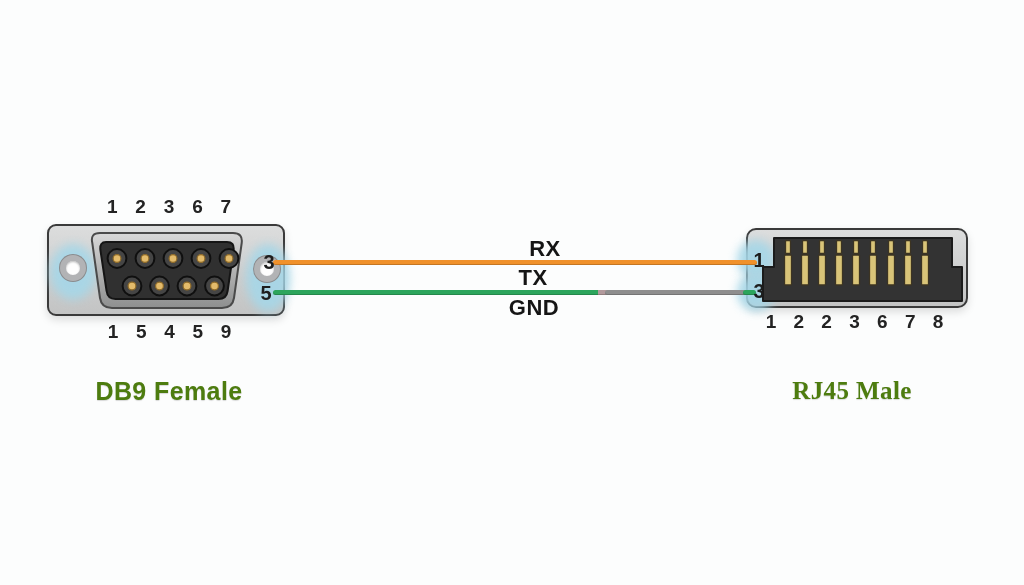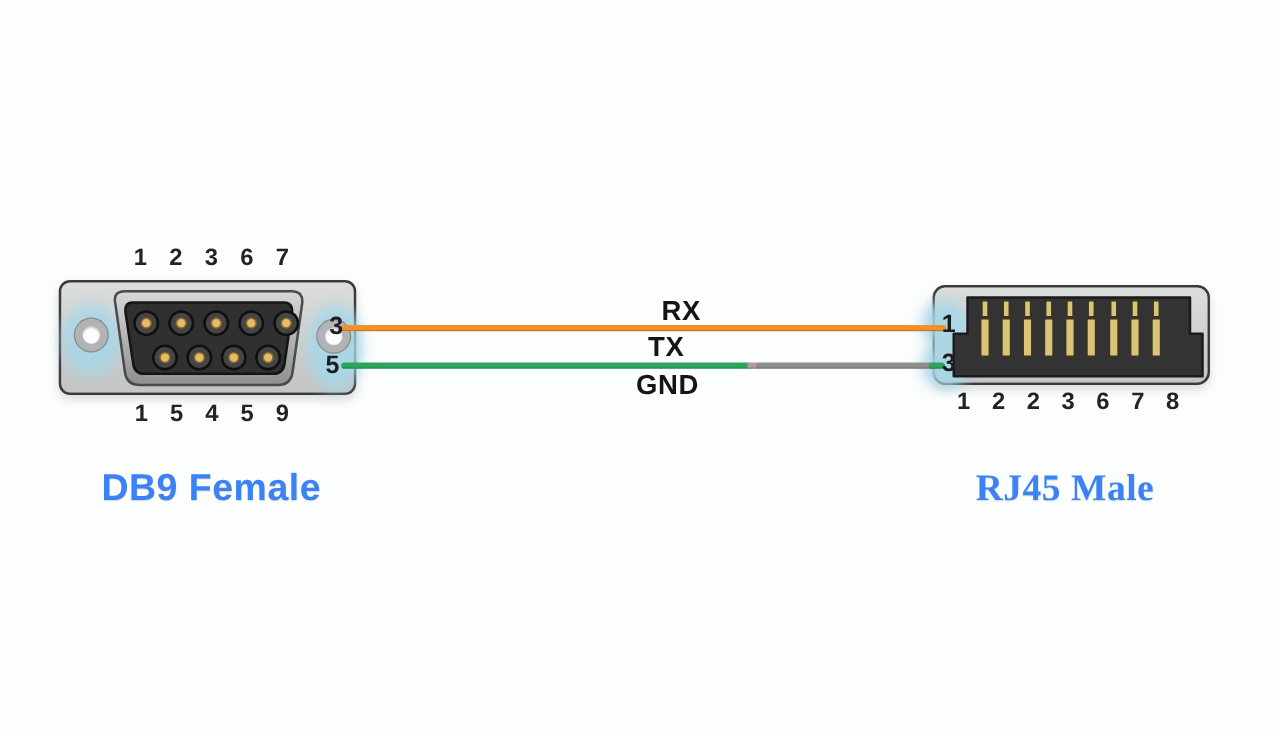--- a/index.html
+++ b/index.html
@@ -56,21 +56,21 @@
   .wpin-rj45-bot{left:759px;top:291px;}
   .wire-label{
     position:absolute;transform:translate(-50%,-50%);
     font-weight:700;font-size:22px;color:#151515;z-index:4;letter-spacing:.5px;
   }
   .rx-label{left:497px;top:249px;margin-left:48px;}
   .tx-label{left:533px;top:278px;}
   .gnd-label{left:534px;top:308px;}
   .conn-label{
     position:absolute;transform:translate(-50%,-50%);
-    font-weight:700;font-size:30px;color:#3b82f6;letter-spacing:.4px;
+    font-weight:700;font-size:25px;color:#4d7c0f;letter-spacing:.4px;
     text-shadow:0 1px 1px rgba(0,0,0,.15);z-index:4;white-space:nowrap;
   }
   .db9-label{left:169px;top:391px;}
   .rj45-label{left:852px;top:391px;font-family:Liberation Serif, serif;}
 </style>
 </head>
 <body>
 
 <div class="canvas">
 

